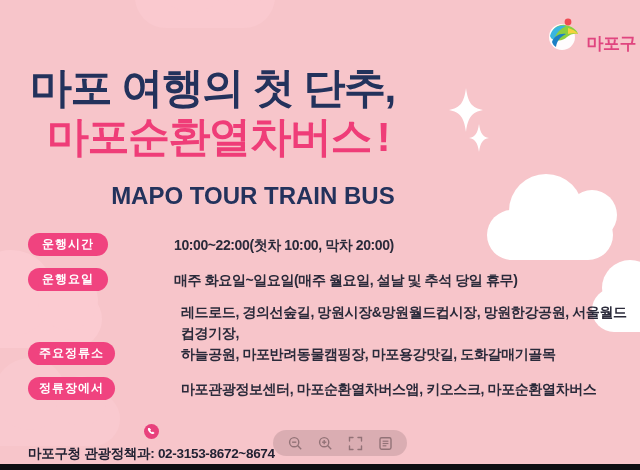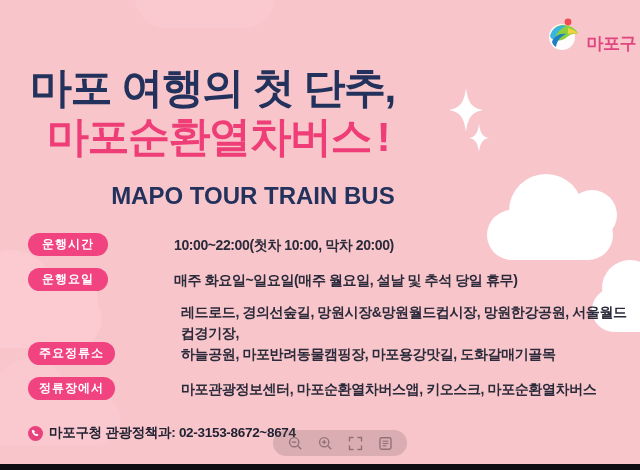--- a/index.html
+++ b/index.html
@@ -138,21 +138,21 @@
     display:block;
     font-size:13px;
     font-weight:bold;
     color:#2a2a3a;
     letter-spacing:-0.4px;
   }
 
   
   #contact {
     position:absolute; left:28px; top:424px;
-    display:flex; align-items:center; gap:6px;
+    display:flex; align-items:center; gap:6px;flex-direction:column;
   }
   #phone-icon {
     width:15px; height:15px; border-radius:50%;
     background:#e8417c; position:relative; flex:0 0 auto;
   }
   #phone-icon svg { position:absolute; left:3px; top:3px; }
   #contact-text {
     font-size:13.5px; font-weight:bold; color:#222233;
     letter-spacing:-0.3px; white-space:nowrap;
   }

